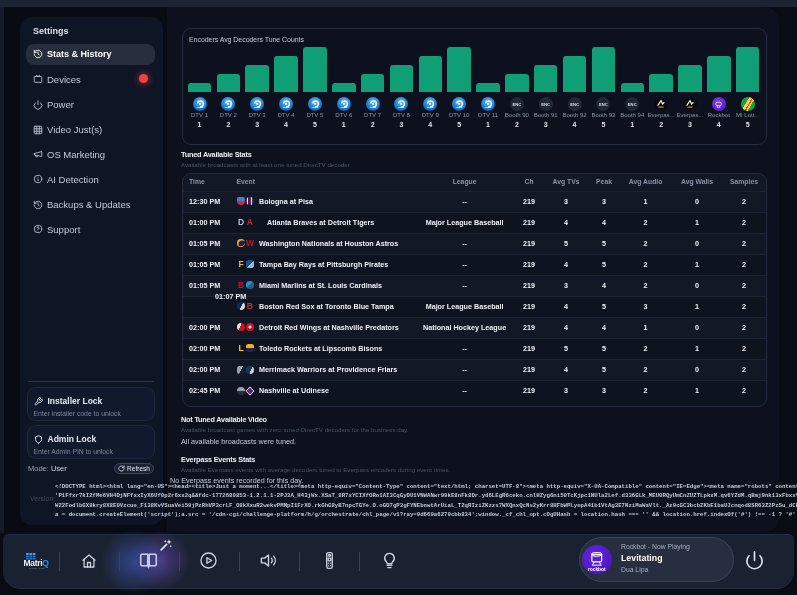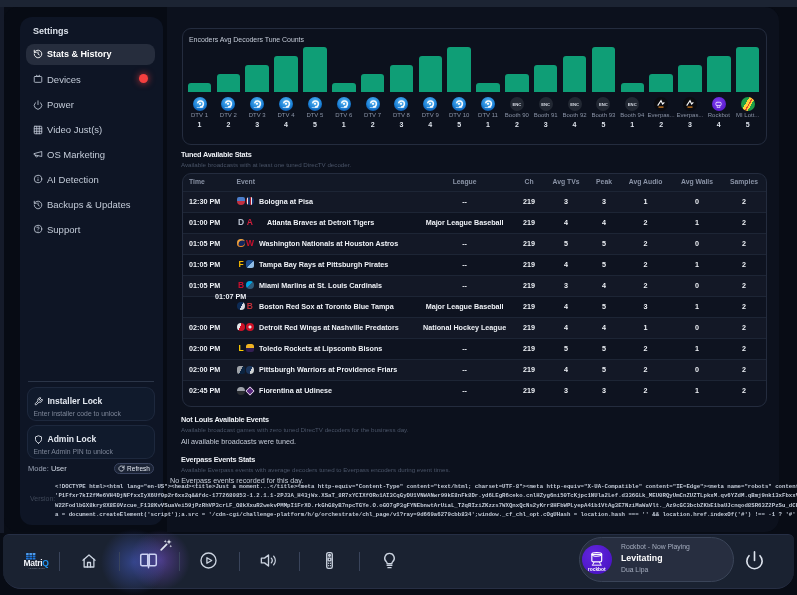--- a/index.html
+++ b/index.html
@@ -430,42 +430,42 @@
       <div class="abs cell cellc" style="left:546px;top:337.99px;">5</div>
       <div class="abs cell cellc" style="left:584px;top:337.99px;">5</div>
       <div class="abs cell cellc" style="left:625.6px;top:337.99px;">2</div>
       <div class="abs cell cellc" style="left:677px;top:337.99px;">1</div>
       <div class="abs cell cellc" style="left:724px;top:337.99px;">2</div>
       <div class="abs" style="left:183px;top:359.06px;width:583px;height:21.07px;background:rgba(160,180,230,.035);"></div>
       <div class="abs rowsep" style="top:359.06px;"></div>
       <div class="abs cell" style="left:189px;top:359.06px;">02:00 PM</div>
       <div class="abs ticon" style="left:237.2px;top:365.56px;background:linear-gradient(115deg,#9ea2a8 50%,#0b2340 50%);border-radius:2.5px;"></div>
       <div class="abs ticon" style="left:245.89999999999998px;top:365.56px;background:linear-gradient(115deg,#1b365d 60%,#d0d3d4 60%);border-radius:50%;"></div>
-      <div class="abs cell" style="left:259px;top:359.06px;">Pittsburgh Warriors at Providence Friars</div>
+      <div class="abs cell" style="left:259px;top:359.06px;">Merrimack Warriors at Providence Friars</div>
       <div class="abs cell cellc" style="left:404.6px;top:359.06px;width:120px;">--</div>
       <div class="abs cell cellc" style="left:509px;top:359.06px;">219</div>
       <div class="abs cell cellc" style="left:546px;top:359.06px;">4</div>
       <div class="abs cell cellc" style="left:584px;top:359.06px;">5</div>
       <div class="abs cell cellc" style="left:625.6px;top:359.06px;">2</div>
       <div class="abs cell cellc" style="left:677px;top:359.06px;">0</div>
       <div class="abs cell cellc" style="left:724px;top:359.06px;">2</div>
       <div class="abs rowsep" style="top:380.13px;"></div>
       <div class="abs cell" style="left:189px;top:380.13px;">02:45 PM</div>
       <div class="abs ticon" style="left:237.2px;top:386.63px;background:linear-gradient(180deg,#9da2aa 45%,#2b2e33 45%);border-radius:50%;"></div>
       <div class="abs ticon" style="left:245.89999999999998px;top:386.63px;background:#58277e;border-radius:1px;transform:rotate(45deg) scale(.85);box-shadow:inset 0 0 0 1px #e8e8e8;"></div>
-      <div class="abs cell" style="left:259px;top:380.13px;">Fiorentina at Udinese</div>
+      <div class="abs cell" style="left:259px;top:380.13px;">Nashville at Udinese</div>
       <div class="abs cell cellc" style="left:404.6px;top:380.13px;width:120px;">--</div>
       <div class="abs cell cellc" style="left:509px;top:380.13px;">219</div>
       <div class="abs cell cellc" style="left:546px;top:380.13px;">3</div>
       <div class="abs cell cellc" style="left:584px;top:380.13px;">3</div>
       <div class="abs cell cellc" style="left:625.6px;top:380.13px;">2</div>
       <div class="abs cell cellc" style="left:677px;top:380.13px;">1</div>
       <div class="abs cell cellc" style="left:724px;top:380.13px;">2</div>
     </div>
-  <div class="abs h2" style="left:181px;top:415px;">Not Louis Available Events</div>
+  <div class="abs h2" style="left:181px;top:415px;">Not Tuned Available Video</div>
   <div class="abs hsub" style="left:181px;top:426px;">Available broadcast games with zero tuned DirecTV decoders for the business day.</div>
   <div class="abs hnote" style="left:181px;top:437px;">All available broadcasts were tuned.</div>
   <div class="abs h2" style="left:181px;top:455px;">Everpass Events Stats</div>
   <div class="abs hsub" style="left:181px;top:466px;">Available Everpass events with average decoders tuned to Everpass encoders during event times.</div>
   <div class="abs hnote" style="left:170px;top:476px;">No Everpass events recorded for this day.</div>
   <div class="abs" id="bottombar"></div>
   <div class="abs" id="bookglow"></div>
   <div id="navicons">
       <div class="abs bdiv" style="left:59.3px;"></div>
       <div class="abs bdiv" style="left:119px;"></div>

